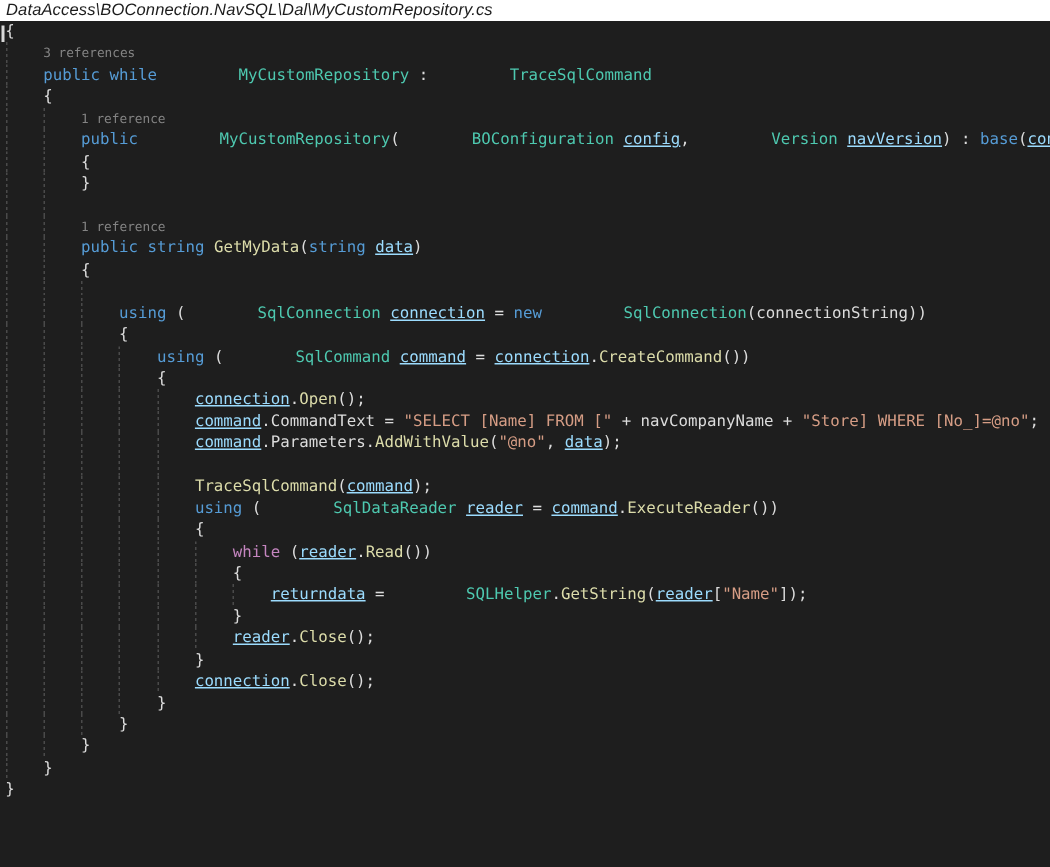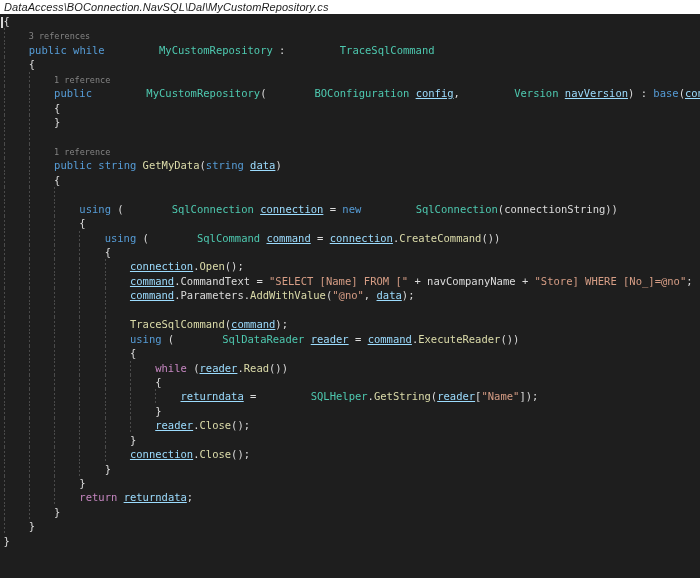--- a/index.html
+++ b/index.html
@@ -59,19 +59,18 @@
         <div class="line"><i class="guide" style="left: 3.5px;"></i><i class="guide" style="left: 28.78px;"></i><i class="guide" style="left: 54.06px;"></i><i class="guide" style="left: 79.34px;"></i><i class="guide" style="left: 104.62px;"></i><span class="tk-pl">                    {</span></div>
         <div class="line"><i class="guide" style="left: 3.5px;"></i><i class="guide" style="left: 28.78px;"></i><i class="guide" style="left: 54.06px;"></i><i class="guide" style="left: 79.34px;"></i><i class="guide" style="left: 104.62px;"></i><i class="guide" style="left: 129.9px;"></i><span class="tk-pl">                        </span><span class="tk-ctrl">while</span><span class="tk-pl"> (</span><span class="tk-var">reader</span><span class="tk-pl">.</span><span class="tk-meth">Read</span><span class="tk-pl">())</span></div>
         <div class="line"><i class="guide" style="left: 3.5px;"></i><i class="guide" style="left: 28.78px;"></i><i class="guide" style="left: 54.06px;"></i><i class="guide" style="left: 79.34px;"></i><i class="guide" style="left: 104.62px;"></i><i class="guide" style="left: 129.9px;"></i><span class="tk-pl">                        {</span></div>
         <div class="line"><i class="guide" style="left: 3.5px;"></i><i class="guide" style="left: 28.78px;"></i><i class="guide" style="left: 54.06px;"></i><i class="guide" style="left: 79.34px;"></i><i class="guide" style="left: 104.62px;"></i><i class="guide" style="left: 129.9px;"></i><i class="guide" style="left: 155.18px;"></i><span class="tk-pl">                            </span><span class="tk-var">returndata</span><span class="tk-pl"> = </span><span class="tk-type">SQLHelper</span><span class="tk-pl">.</span><span class="tk-meth">GetString</span><span class="tk-pl">(</span><span class="tk-var">reader</span><span class="tk-pl">[</span><span class="tk-str">"Name"</span><span class="tk-pl">]);</span></div>
         <div class="line"><i class="guide" style="left: 3.5px;"></i><i class="guide" style="left: 28.78px;"></i><i class="guide" style="left: 54.06px;"></i><i class="guide" style="left: 79.34px;"></i><i class="guide" style="left: 104.62px;"></i><i class="guide" style="left: 129.9px;"></i><span class="tk-pl">                        }</span></div>
         <div class="line"><i class="guide" style="left: 3.5px;"></i><i class="guide" style="left: 28.78px;"></i><i class="guide" style="left: 54.06px;"></i><i class="guide" style="left: 79.34px;"></i><i class="guide" style="left: 104.62px;"></i><i class="guide" style="left: 129.9px;"></i><span class="tk-pl">                        </span><span class="tk-var">reader</span><span class="tk-pl">.</span><span class="tk-meth">Close</span><span class="tk-pl">();</span></div>
         <div class="line"><i class="guide" style="left: 3.5px;"></i><i class="guide" style="left: 28.78px;"></i><i class="guide" style="left: 54.06px;"></i><i class="guide" style="left: 79.34px;"></i><i class="guide" style="left: 104.62px;"></i><span class="tk-pl">                    }</span></div>
         <div class="line"><i class="guide" style="left: 3.5px;"></i><i class="guide" style="left: 28.78px;"></i><i class="guide" style="left: 54.06px;"></i><i class="guide" style="left: 79.34px;"></i><i class="guide" style="left: 104.62px;"></i><span class="tk-pl">                    </span><span class="tk-var">connection</span><span class="tk-pl">.</span><span class="tk-meth">Close</span><span class="tk-pl">();</span></div>
         <div class="line"><i class="guide" style="left: 3.5px;"></i><i class="guide" style="left: 28.78px;"></i><i class="guide" style="left: 54.06px;"></i><i class="guide" style="left: 79.34px;"></i><span class="tk-pl">                }</span></div>
         <div class="line"><i class="guide" style="left: 3.5px;"></i><i class="guide" style="left: 28.78px;"></i><i class="guide" style="left: 54.06px;"></i><span class="tk-pl">            }</span></div>
-        <div class="line"><i class="guide" style="left: 3.5px;"></i><i class="guide" style="left: 28.78px;"></i><i class="guide" style="left: 54.06px;"></i><span class="tk-pl">            </span><span class="tk-ctrl">return</span><span class="tk-pl"> </span><span class="tk-var">returndata</span><span class="tk-pl">;</span></div>
         <div class="line"><i class="guide" style="left: 3.5px;"></i><i class="guide" style="left: 28.78px;"></i><span class="tk-pl">        }</span></div>
         <div class="line"><i class="guide" style="left: 3.5px;"></i><span class="tk-pl">    }</span></div>
         <div class="line"><span class="tk-pl">}</span></div>
       </div>
   </div>
 </div>
 
 </body></html>

